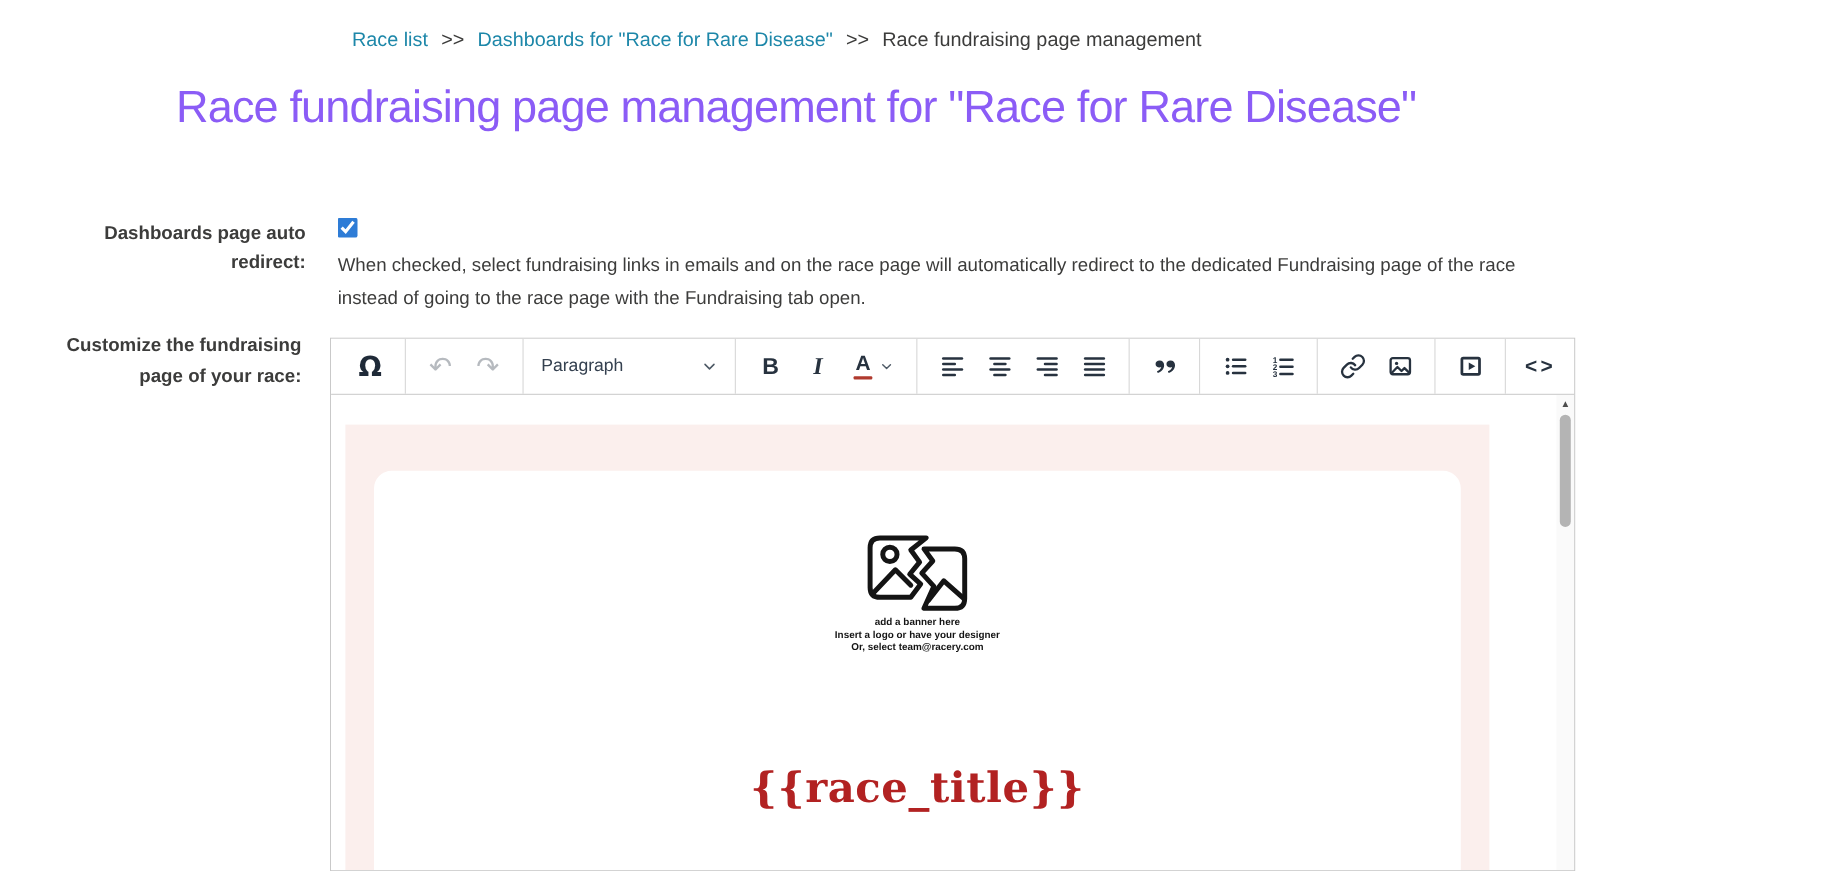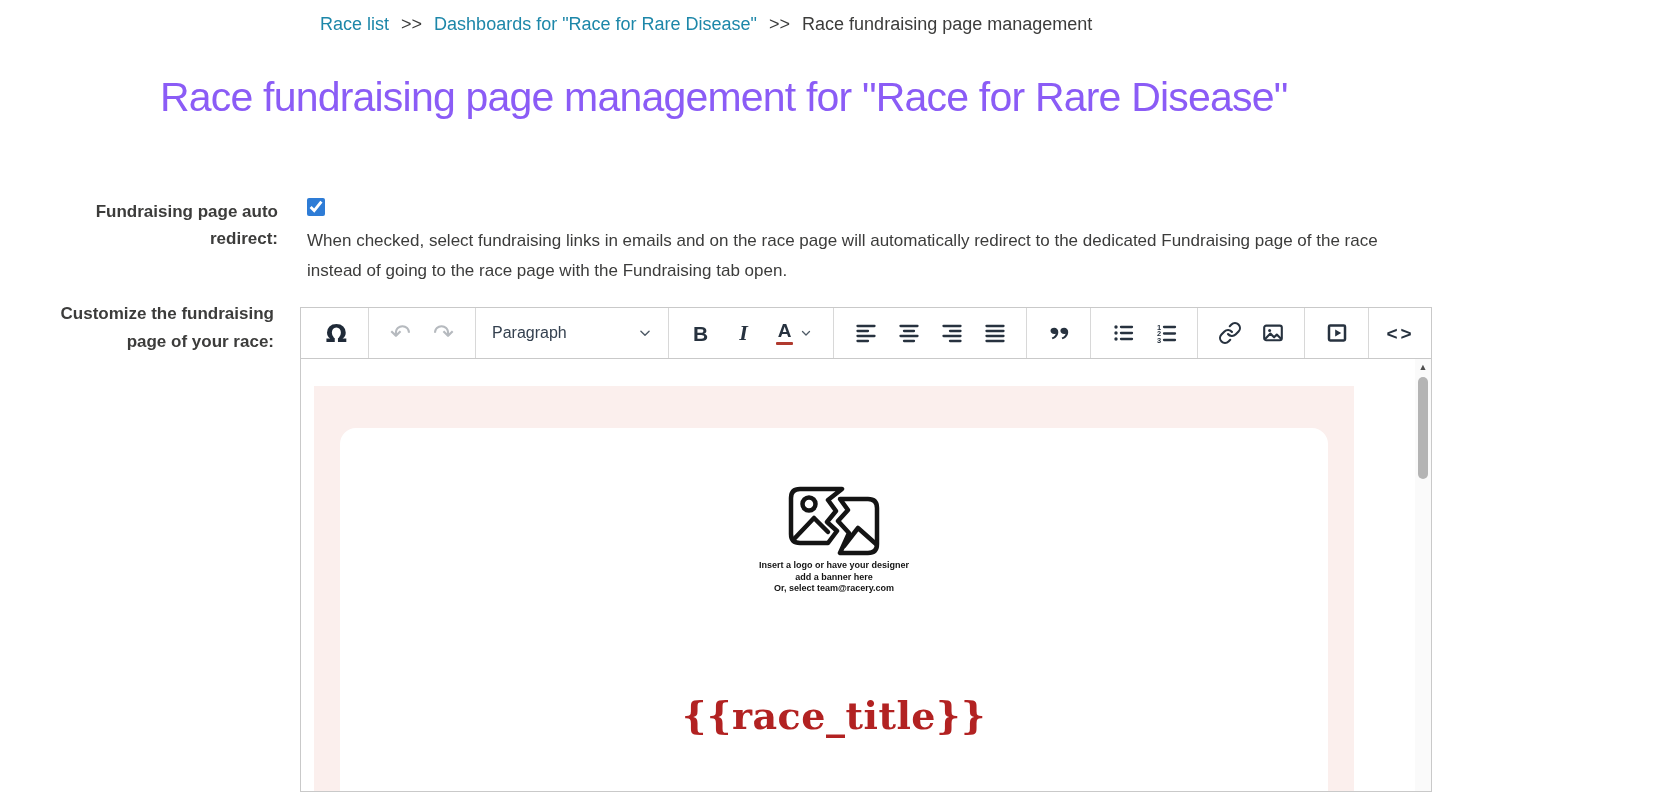--- a/index.html
+++ b/index.html
@@ -4,21 +4,21 @@
 <style>
   * { box-sizing: border-box; }
   html,body { margin:0; padding:0; }
   body {
     width:1670px; height:792px; position:relative; overflow:hidden;
     background:#ffffff; color:#3c3c3b;
     font-family:"Liberation Sans", sans-serif;
   }
 
   
-  .breadcrumb { position:absolute; left:320px; top:12px; font-size:18px; line-height:24px; }
+  .breadcrumb { position:absolute; left:320px; top:24px; font-size:18px; line-height:24px; }
   .breadcrumb a { color:#1d87a9; text-decoration:none; cursor:pointer; }
   .bc-sep { color:#3c3c3b; margin:0 7px; }
 
   
   .page-title {
     position:absolute; left:160px; top:74px; margin:0;
     font-size:41px; font-weight:400; letter-spacing:-0.8px; color:#8b5cf6;
   }
 
   
@@ -97,21 +97,21 @@
 <nav class="breadcrumb">
   <a href="#">Race list</a>
   <span class="bc-sep">&gt;&gt;</span>
   <a href="#">Dashboards for "Race for Rare Disease"</a>
   <span class="bc-sep">&gt;&gt;</span>
   <span>Race fundraising page management</span>
 </nav>
 
 <h1 class="page-title">Race fundraising page management for "Race for Rare Disease"</h1>
 
-<div class="lbl lbl-redirect">Fundraising page auto redirect:</div>
+<div class="lbl lbl-redirect">Dashboards page auto redirect:</div>
 <input type="checkbox" class="cb" checked="true" style="">
 <div class="help">When checked, select fundraising links in emails and on the race page will automatically redirect to the dedicated Fundraising page of the race instead of going to the race page with the Fundraising tab open.</div>
 
 <div class="lbl lbl-customize">Customize the fundraising page of your race:</div>
 
 <div class="editor">
   <div class="toolbar">
 
     <div class="tb-group">
       <button class="tb-btn">
@@ -271,22 +271,22 @@
           <g fill="#ffffff" stroke="#141414" stroke-width="4.5" stroke-linejoin="round" stroke-linecap="round">
             <path d="M54 3 H12 Q3 3 3 12 V48 Q3 57 12 57 H40 L49 45 L39 36 L48 25 L40 14 Z"></path>
             <circle cx="21" cy="18" r="6.5" fill="none"></circle>
             <path d="M7 52 L26 32 L40 46" fill="none"></path>
             <path d="M52 13 L60 24 L50 35 L61 47 L52 67 H80 Q89 67 89 58 V22 Q89 13 80 13 Z"></path>
             <path d="M56 60 L70 42 L88 58" fill="none"></path>
           </g>
         </svg>
 
         <div class="banner-note">
+          <div>add a banner here</div>
           <div>Insert a logo or have your designer</div>
-          <div>add a banner here</div>
           <div>Or, select team@racery.com</div>
         </div>
 
         <div class="race-title">{{race_title}}</div>
 
       </div>
     </div>
 
     <div class="sb">
       <div class="sb-up">▲</div>

